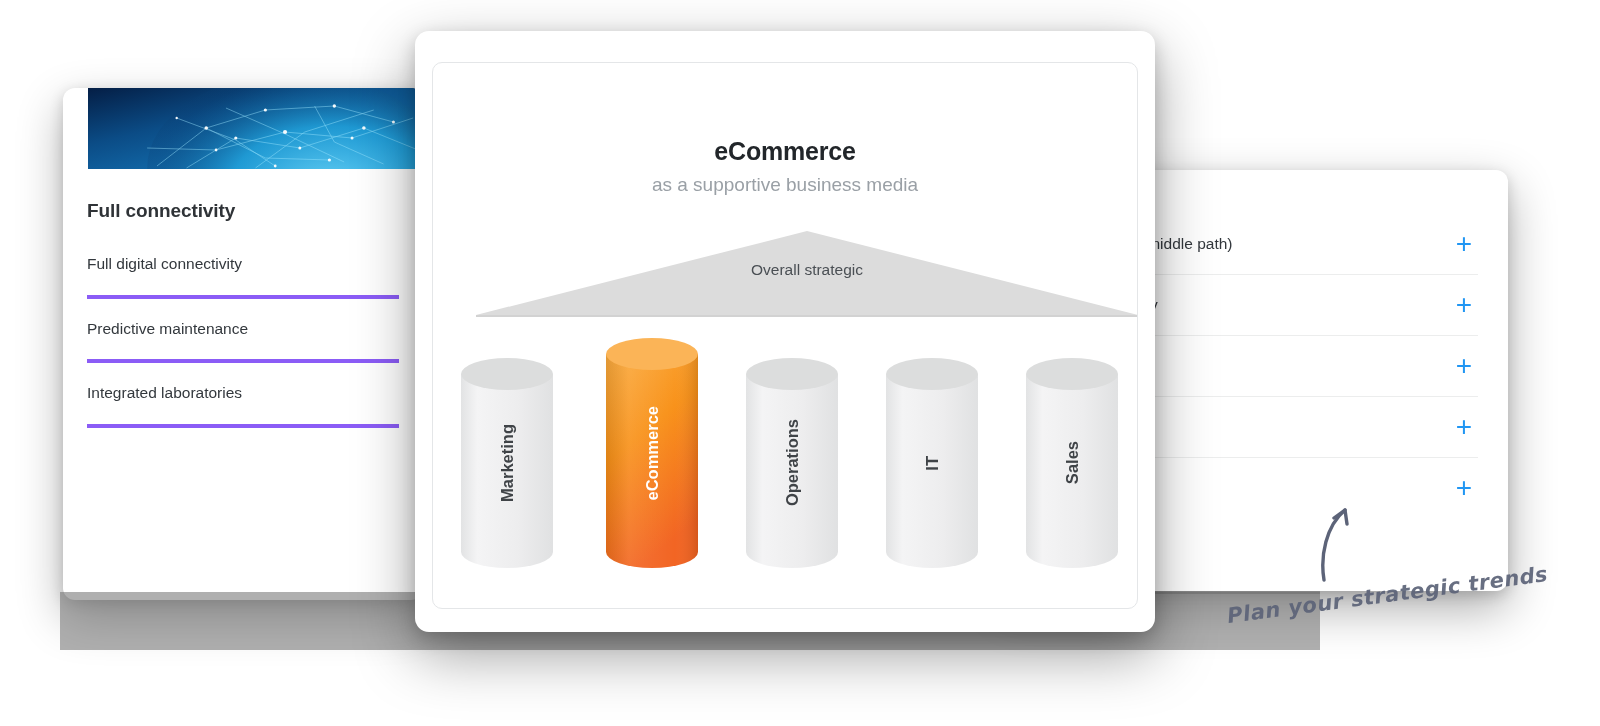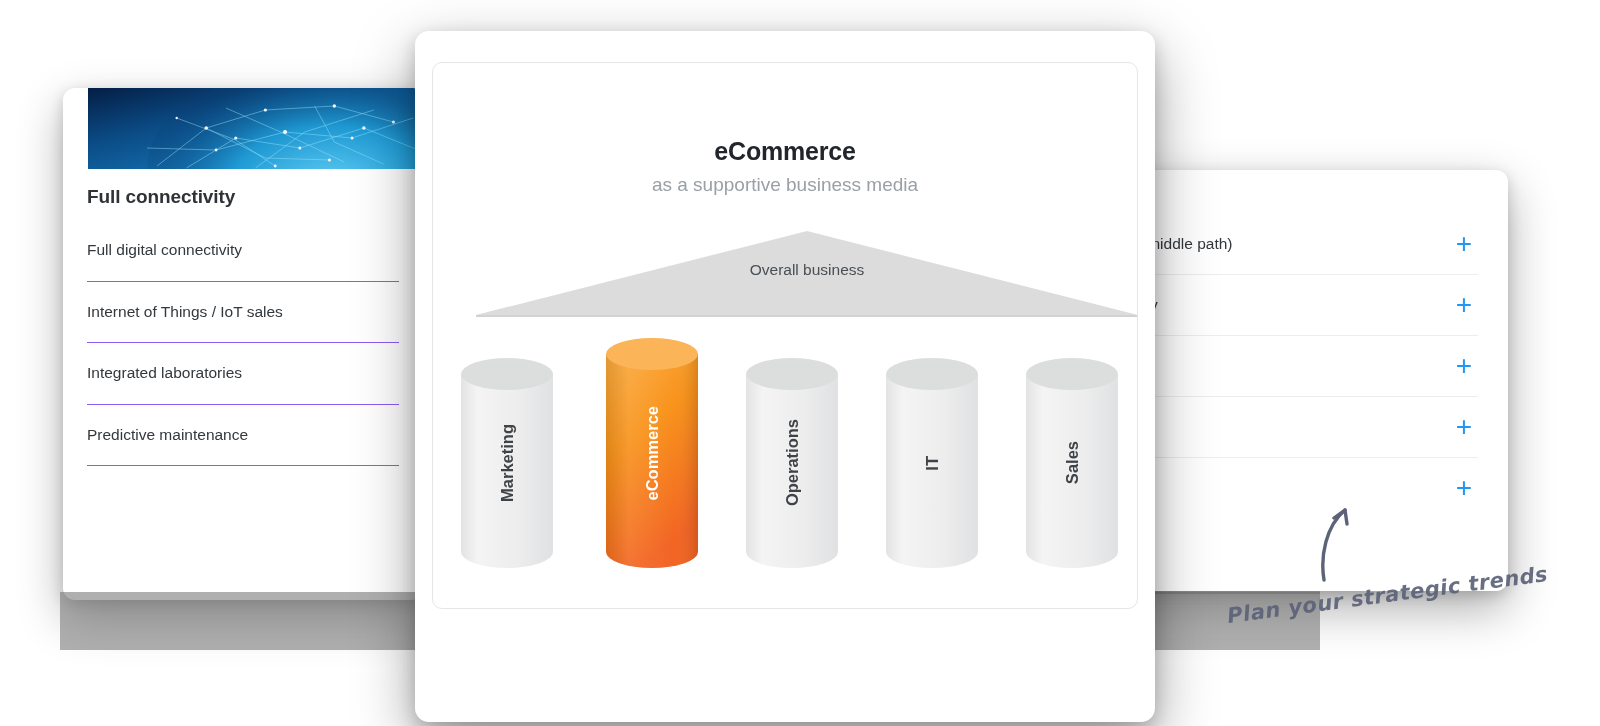--- a/index.html
+++ b/index.html
@@ -49,30 +49,30 @@
     position: absolute;
     left: 0; right: 0;
     top: 81px; bottom: 0;
     padding: 0 24px;
     box-sizing: border-box;
   }
   .panel-title {
     font-size: 19px;
     font-weight: bold;
     color: #2f3337;
-    padding-top: 17px;
+    padding-top: 31px;
     padding-bottom: 12px;
     letter-spacing: -0.1px;
   }
   .list-row {
     height: 60.5px;
     display: flex;
     align-items: center;
     justify-content: space-between;
-    border-bottom: 1px solid #8b5cf6;
+    border-bottom: 4px solid #8b5cf6;
     font-size: 15.5px;
     color: #33383d;
     font-weight: 500;
     white-space: nowrap;
   }
   .list-row:first-of-type { border-top: 0; }
 
   
   .right-card {
     position: absolute;
@@ -136,21 +136,21 @@
     z-index: 1;
     pointer-events: none;
   }
 
   
   .center-card {
     position: absolute;
     left: 415px;
     top: 31px;
     width: 740px;
-    height: 691px;
+    height: 601px;
     background: #ffffff;
     border-radius: 14px;
     box-shadow: 0 22px 60px rgba(0,0,0,0.38), 0 6px 18px rgba(0,0,0,0.18);
     z-index: 10;
   }
   .center-inner {
     position: absolute;
     left: 17px;
     top: 31px;
     width: 706px;
@@ -304,27 +304,24 @@
         </g>
       </svg>
     </div>
 
     <div class="left-card-body">
       <div class="panel-title">Full connectivity</div>
       <div class="list-row">
         <span>Full digital connectivity</span>
       </div>
       <div class="list-row">
-        <span>Internet of Things / IoT sales</span>
+        <span>Predictive maintenance</span>
       </div>
       <div class="list-row">
         <span>Integrated laboratories</span>
-      </div>
-      <div class="list-row">
-        <span>Predictive maintenance</span>
       </div>
 
     </div>
   </div>
 
   <div class="right-card">
     <div class="right-card-body">
       <div class="panel-title">channel</div>
       <div class="r-row">
         <span>- offline linkages (middle path)</span>
@@ -357,21 +354,21 @@
 
       <div class="cc-title">eCommerce</div>
       <div class="cc-subtitle">as a supportive business media</div>
 
       <div class="roof-wrap">
         <svg viewBox="0 0 662 86" preserveAspectRatio="none" aria-hidden="true">
           <polygon points="331,0 662,84 0,84" fill="#dcdcdc"></polygon>
           <rect x="0" y="84" width="662" height="2" fill="#d2d2d2"></rect>
         </svg>
         <div class="roof-text">
-          <div>Overall business</div>
+          <div>Overall strategic</div>
         </div>
       </div>
 
       <div class="cyl-area">
 
         <div class="cyl" style="left:0px; width:92px; height:210px;">
           <svg width="92" height="210" viewBox="0 0 92 210" aria-hidden="true">
             <defs>
               <linearGradient id="gA" x1="0" y1="0" x2="1" y2="0">
                 <stop offset="0" stop-color="#e2e3e4"></stop>

